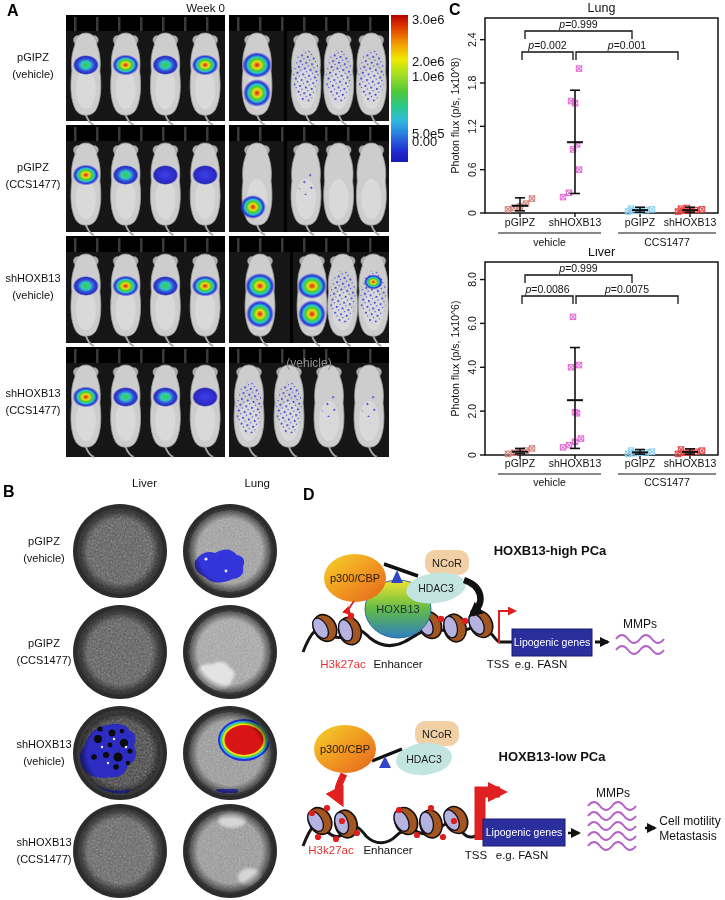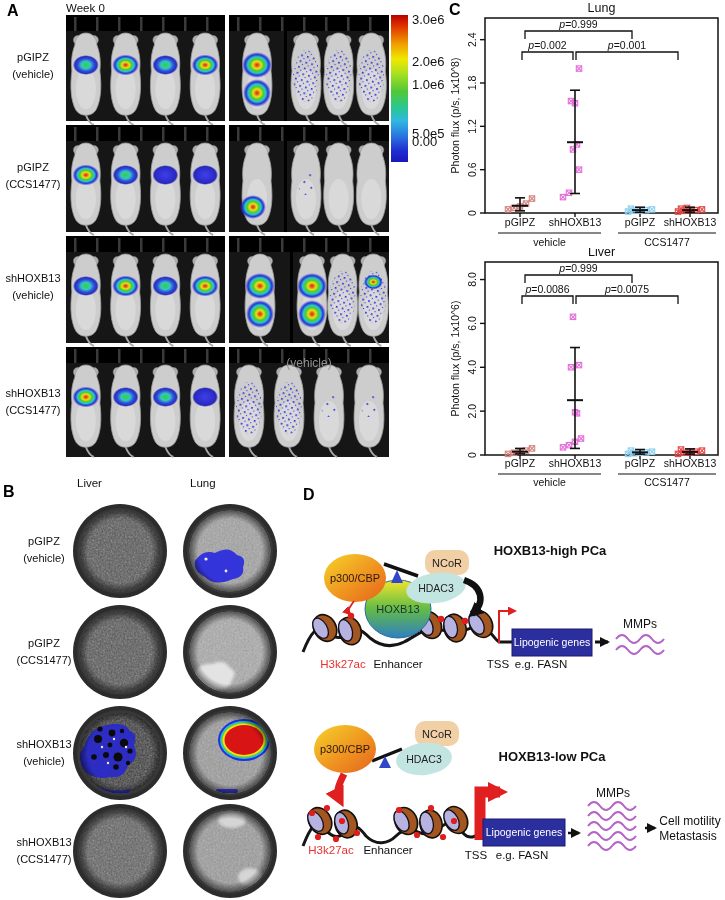--- a/index.html
+++ b/index.html
@@ -1,20 +1,20 @@
 <!DOCTYPE html>
 <html><head>
 <meta charset="utf-8">
 <style>
   html,body{margin:0;padding:0;background:#fff;}
   body{font-family:"Liberation Sans",sans-serif;color:#111;}
   .page{position:relative;width:725px;height:900px;background:#fff;overflow:hidden;}
   .abs{position:absolute;}
   .plabel{position:absolute;font-weight:bold;font-size:16px;color:#000;}
-  .colhead{position:absolute;font-size:11.5px;text-align:left;color:#111;}
+  .colhead{position:absolute;font-size:11.5px;text-align:right;color:#111;}
   .rowlab{position:absolute;font-size:11px;line-height:17px;text-align:center;color:#111;}
   .cbar{position:absolute;left:391px;top:15px;width:17px;height:147px;
         background:linear-gradient(180deg,#b80000 0%,#e03800 8%,#f0a000 20%,#f0e800 30%,#a8e020 40%,#50c838 52%,#28c890 63%,#30b8e0 72%,#2878e0 82%,#2030d0 92%,#1818b8 100%);}
   .cbl{position:absolute;left:412px;font-size:13px;color:#111;}
   .overlayveh{position:absolute;left:229px;top:356px;width:160px;text-align:center;
         font-size:12px;color:#8f8f8f;z-index:5;}
   svg text{font-family:"Liberation Sans",sans-serif;}
 </style>
 </head>
 <body>
@@ -420,21 +420,21 @@
           <path d="M18,2 C11,2 7,8 7,14 C4,22 3,30 4,40 C2,56 3,70 8,79 C12,86 24,86 28,79 C33,70 34,56 32,40 C33,30 32,22 29,14 C29,8 25,2 18,2 Z" fill="#cdcdcd" stroke="#9d9d9d" stroke-width="0.8"></path>
           <ellipse cx="18" cy="58" rx="10" ry="20" fill="#ffffff" opacity="0.25"></ellipse>
           <ellipse cx="18" cy="42" rx="8" ry="12" fill="url(#pSpeckS)"></ellipse>
         </g>
       </g>
     </svg>
 
   <div class="cbar"></div>
   <div class="cbl" style="top:12px">3.0e6</div>
   <div class="cbl" style="top:54px">2.0e6</div>
-  <div class="cbl" style="top:77px">1.0e6</div>
+  <div class="cbl" style="top:69px">1.0e6</div>
   <div class="cbl" style="top:126px">5.0e5</div>
   <div class="cbl" style="top:134px">0.00</div>
 
   <div class="overlayveh">(vehicle)</div>
 
   <div class="plabel" style="left:3px;top:483px">B</div>
   <div class="colhead" style="left:77px;top:477px;width:80px">Liver</div>
   <div class="colhead" style="left:190px;top:477px;width:80px">Lung</div>
 
   <div class="rowlab" style="left:0;top:533px;width:88px">

